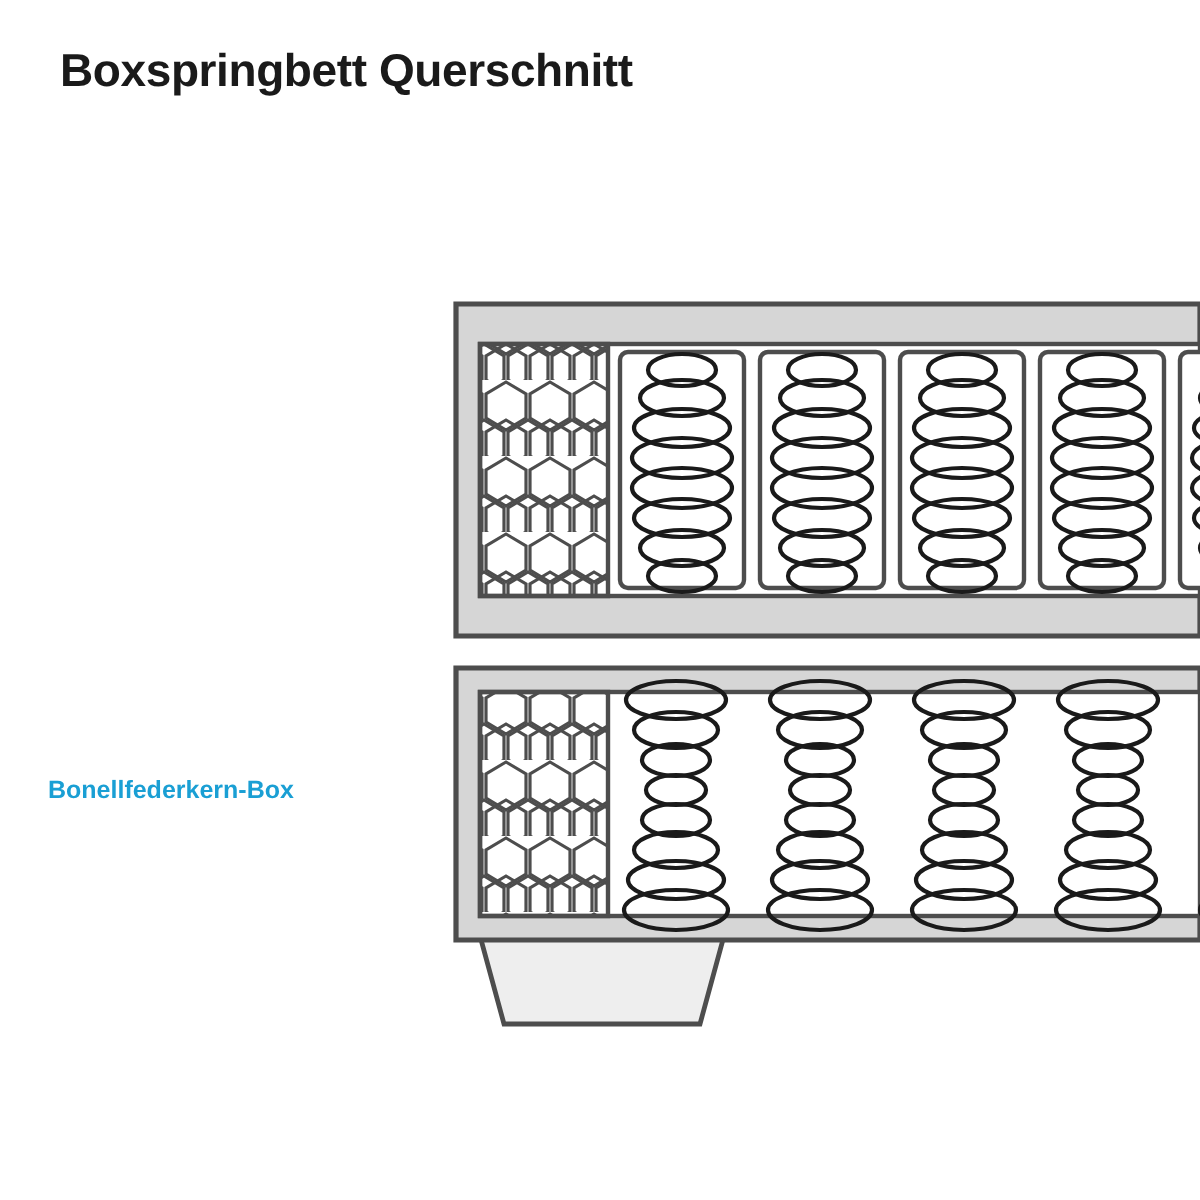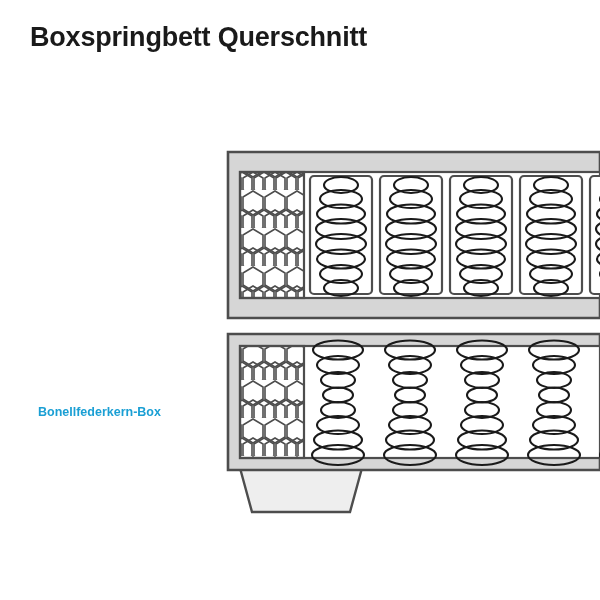--- a/index.html
+++ b/index.html
@@ -12,42 +12,41 @@
     width: 600px;
     height: 600px;
     background: #ffffff;
     overflow: hidden;
     font-family: "Liberation Sans", sans-serif;
   }
   #title {
     position: absolute;
     left: 30px;
     top: 22px;
-    font-size: 27px;
+    font-size: 23px;
     font-weight: bold;
     color: #1a1a1a;
     letter-spacing: -0.2px;
     white-space: nowrap;
   }
   .label {
     position: absolute;
     font-size: 12.5px;
     font-weight: bold;
     color: #1a9fd4;
     line-height: 1.35;
     white-space: pre-line;
   }
   #label-mattress {
     left: 24px;
     top: 232px;
   }
   #label-box {
     left: 24px;
-    top: 404px;
-    margin-left: 14px;
+    top: 387px;
   }
   #diagram {
     position: absolute;
     left: 0;
     top: 0;
     width: 600px;
     height: 600px;
   }
 </style>
 </head>

